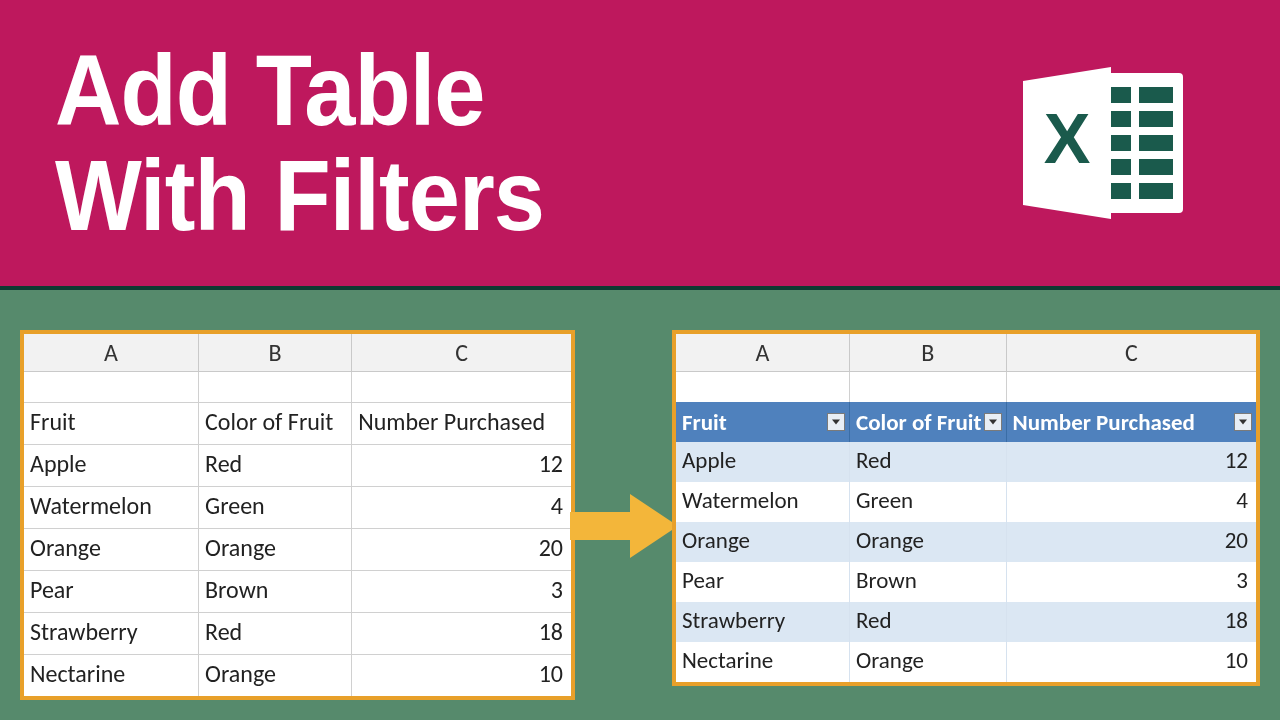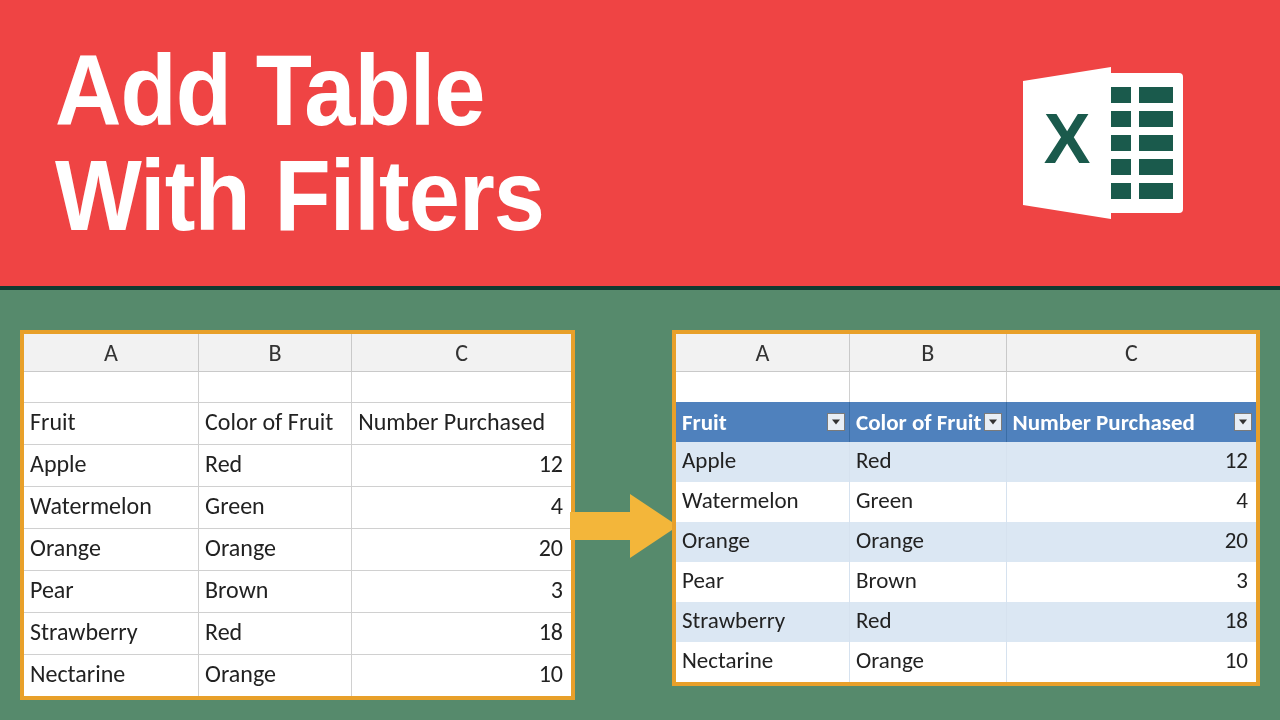--- a/index.html
+++ b/index.html
@@ -3,21 +3,21 @@
 <meta charset="utf-8">
 <style>
   * { box-sizing: border-box; margin: 0; padding: 0; }
   html, body { width: 1280px; height: 720px; overflow: hidden; font-family: Calibri, "Segoe UI", Arial, sans-serif; }
   body { background: #568a6c; }
 
   
   .banner {
     width: 1280px;
     height: 290px;
-    background: #ef4444;
+    background: #be185d;
     display: flex;
     align-items: center;
     justify-content: space-between;
     padding-left: 55px;
     padding-right: 85px;
     border-bottom: 4px solid #0f3a31;
   }
   .title {
     color: #ffffff;
     font-weight: 800;

